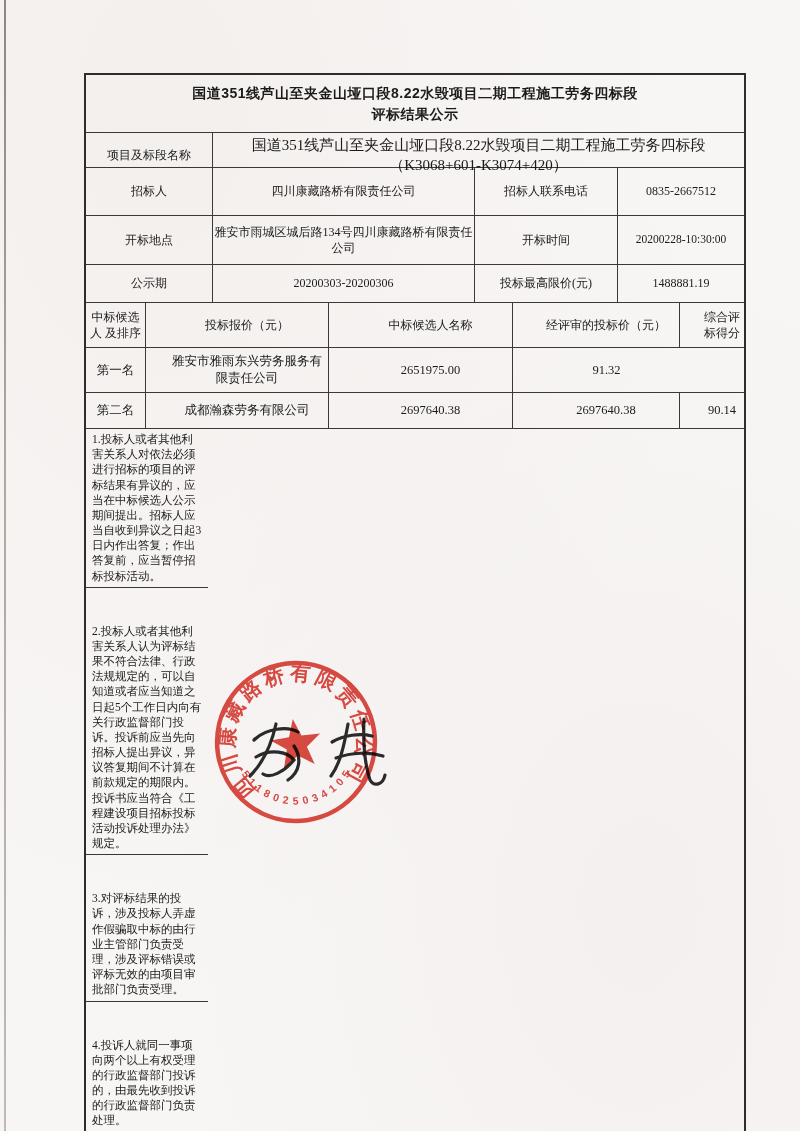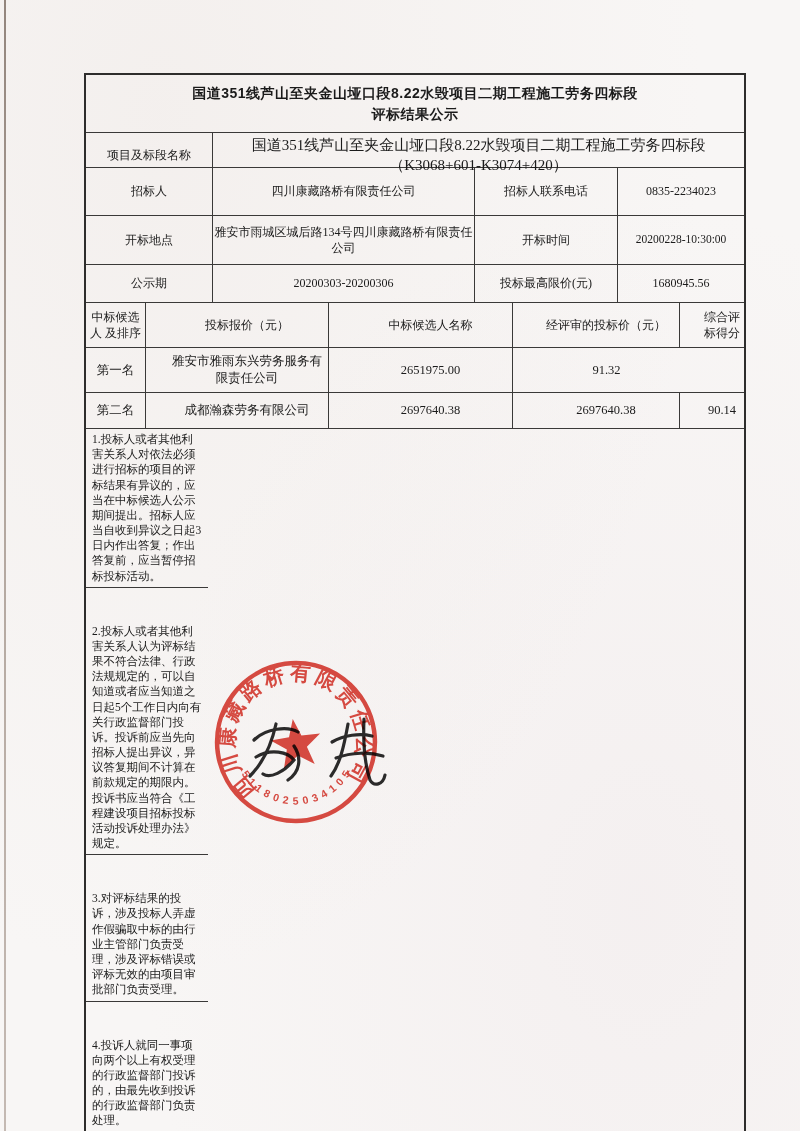--- a/index.html
+++ b/index.html
@@ -90,35 +90,35 @@
 
     <div class="row g-info1">
       <div class="cell">项目及标段名称</div>
       <div class="cell" style="font-size:15px">国道351线芦山至夹金山垭口段8.22水毁项目二期工程施工劳务四标段（K3068+601-K3074+420）</div>
     </div>
 
     <div class="row g-info4 h48">
       <div class="cell">招标人</div>
       <div class="cell">四川康藏路桥有限责任公司</div>
       <div class="cell">招标人联系电话</div>
-      <div class="cell">0835-2234023</div>
+      <div class="cell">0835-2667512</div>
     </div>
 
     <div class="row g-info4 h49">
       <div class="cell">开标地点</div>
       <div class="cell">雅安市雨城区城后路134号四川康藏路桥有限责任公司</div>
       <div class="cell">开标时间</div>
       <div class="cell" style="font-size:11.5px">20200228-10:30:00</div>
     </div>
 
     <div class="row g-info4 h38">
       <div class="cell">公示期</div>
       <div class="cell">20200303-20200306</div>
       <div class="cell">投标最高限价(元)</div>
-      <div class="cell">1680945.56</div>
+      <div class="cell">1488881.19</div>
     </div>
 
     <div class="row g-cand head">
       <div class="cell">中标候选人 及排序</div>
       <div class="cell">投标报价（元）</div>
       <div class="cell">中标候选人名称</div>
       <div class="cell">经评审的投标价（元）</div>
       <div class="cell">综合评标得分</div>
     </div>
 

